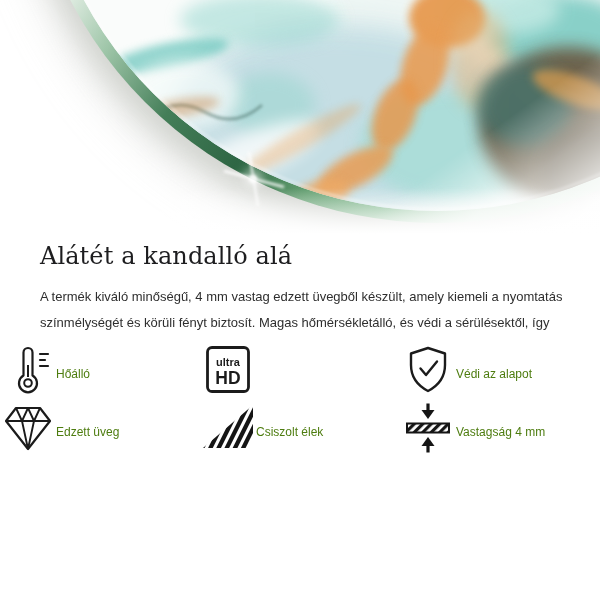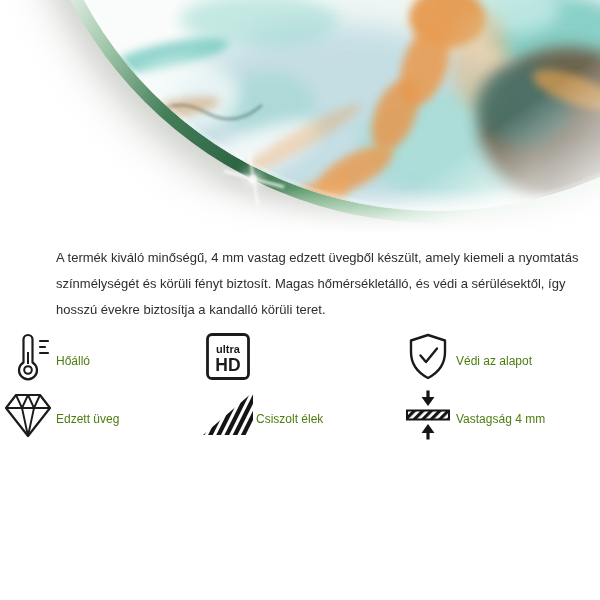--- a/index.html
+++ b/index.html
@@ -10,21 +10,21 @@
   }
   .hero { position:relative; width:600px; height:234px; }
   .hero svg { display:block; }
   .content { padding:0 40px 0 40px; }
   .title {
     font-family:"DejaVu Serif", serif; font-weight:400;
     font-size:24px; line-height:33px; color:#1d1d1f;
     margin:6px 0 0 0; letter-spacing:0.1px;
   }
   .desc { margin-top:11px; color:#2e2e2e; font-size:13px; line-height:26px; }
-  .desc div { white-space:nowrap;margin-left:16px; }
+  .desc div { white-space:nowrap; }
   .features {
     width:600px; margin-top:8px;
     display:grid; grid-template-columns:repeat(3,1fr); row-gap:6px;
   }
   .feature { display:flex; flex-direction:row; align-items:center; }
   .ficon { height:52px; display:flex; align-items:flex-end; justify-content:center; }
   .flabel { margin-top:8px; font-size:12px; color:#4d7c0f; line-height:15px; }
 </style>
 </head>
 <body>
@@ -120,25 +120,25 @@
         <circle cx="253" cy="179" r="4" fill="#ffffff" filter="url(#blurXS)"></circle>
       </g>
 
       <rect x="0" y="0" width="600" height="234" fill="url(#fadeGrad)"></rect>
       <rect x="0" y="188" width="600" height="46" fill="url(#bottomFade)"></rect>
     </svg>
   </div>
 
   <div class="content">
     <h1 class="title">
+      <div>Alátét a kandalló alá</div>
     </h1>
     <div class="desc">
       <div>A termék kiváló minőségű, 4 mm vastag edzett üvegből készült, amely kiemeli a nyomtatás</div>
       <div>színmélységét és körüli fényt biztosít. Magas hőmérsékletálló, és védi a sérülésektől, így</div>
-      <div>hosszú évekre biztosítja a kandalló körüli teret.</div>
     </div>
   </div>
 
   <div class="features">
 
     <div class="feature">
       <div class="ficon">
         <svg width="56" height="52" viewBox="0 0 56 52">
           <path d="M 23.5 8.5 A 4.5 4.5 0 0 1 32.5 8.5 L 32.5 31.5 A 9 9 0 1 1 23.5 31.5 Z" fill="none" stroke="#1b1b1b" stroke-width="2.2" stroke-linejoin="round"></path>
           <line x1="28" y1="21" x2="28" y2="33" stroke="#1b1b1b" stroke-width="2"></line>

